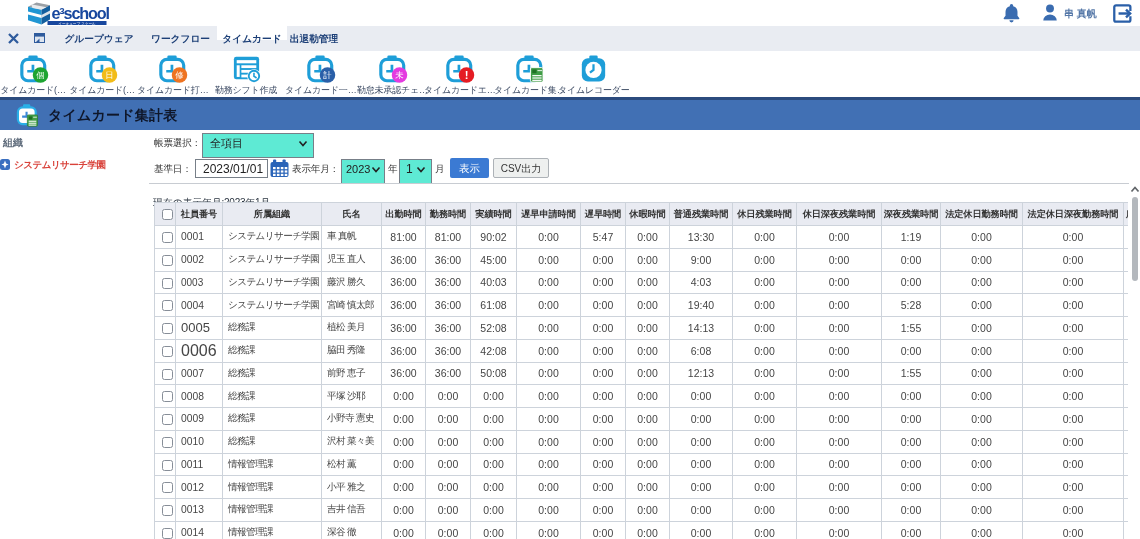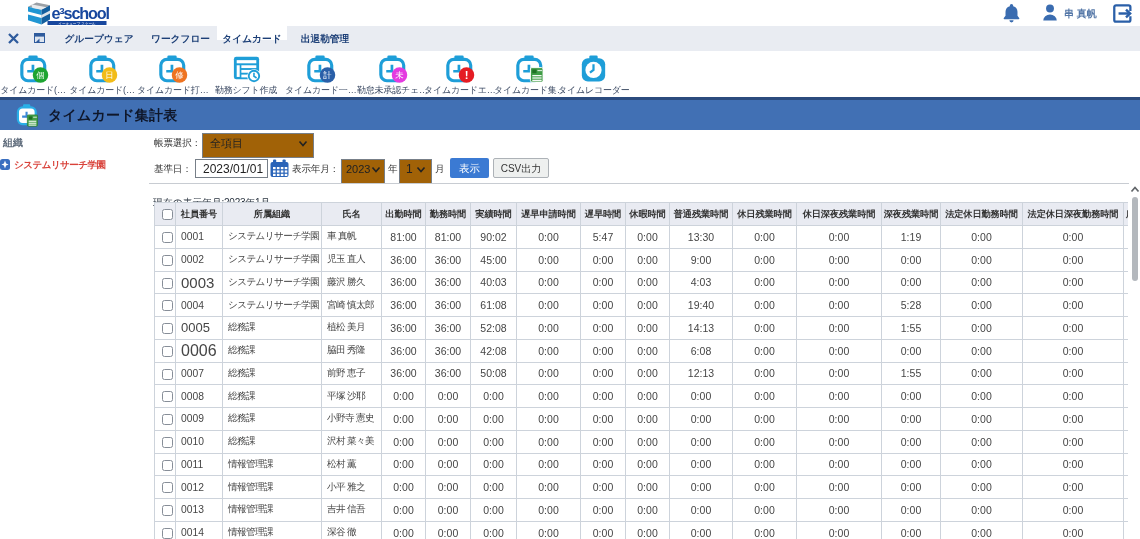--- a/index.html
+++ b/index.html
@@ -15,21 +15,21 @@
 .appico svg{display:block;margin:0 auto}
 .appico .lbl{font-size:9px;color:#3c4a63;margin-top:1px;white-space:nowrap;letter-spacing:-0.2px}
 
 #titlebar{position:absolute;left:0;top:97px;width:1140px;height:33px;background:#4170b4;border-top:3px solid #2b4b7e}
 #titlebar h1{position:absolute;left:48px;top:7px;font-size:14px;color:#0f172a;font-weight:bold;letter-spacing:0.2px}
 
 #org{position:absolute;left:3px;top:136px;font-size:10px;font-weight:bold;color:#5e6b7b}
 #orglink{position:absolute;left:14px;top:159px;font-size:9.5px;font-weight:bold;color:#d9423a;letter-spacing:-0.5px}
 
 .flabel{position:absolute;font-size:9.6px;color:#333;letter-spacing:-0.2px}
-.selbox{position:absolute;height:25px;border:1px solid #777f88;background:#a16207;font-size:12px;line-height:18px;padding-left:7px;color:#222}
+.selbox{position:absolute;height:25px;border:1px solid #777f88;background:#5eead4;font-size:12px;line-height:18px;padding-left:7px;color:#222}
 .selbox .chev{position:absolute;right:5px;top:4px}
 .inputbox{position:absolute;height:19px;border:1px solid #777f88;background:#fff;font-size:12px;line-height:18px;padding-left:7px;color:#222}
 #btnShow{position:absolute;left:450px;top:158px;width:39px;height:20px;background:#3b7ad3;color:#fff;font-size:10.5px;text-align:center;line-height:20px;border-radius:2px}
 #btnCsv{position:absolute;left:493px;top:158px;width:56px;height:20px;background:#eef0ef;color:#333;font-size:10px;text-align:center;line-height:19px;border:1px solid #adb2b7;border-radius:2px}
 
 #divider{position:absolute;left:149px;top:183px;width:980px;height:0;border-top:1px solid #c8ccd2}
 #curym{position:absolute;left:153px;top:196px;font-size:10px;letter-spacing:-0.25px;font-weight:normal;color:#2a3440}
 
 #tblwrap{position:absolute;left:154px;top:202px;width:974px;height:337px;overflow:hidden}
 table{border-collapse:collapse;table-layout:fixed}
@@ -95,21 +95,21 @@
     <path d="M1 1 L10 10 M10 1 L1 10" stroke="#2f5b9d" stroke-width="2.3"></path>
   </svg>
   <svg class="abs" style="left:34px;top:7px" width="11" height="11" viewBox="0 0 11 11">
     <rect x="0.5" y="0.5" width="10" height="9" fill="#dde4ee" stroke="#2f5b9d"></rect>
     <rect x="0" y="0" width="11" height="3.6" fill="#2f5b9d"></rect>
     <path d="M1.5 9.5 L5.5 5.5 L5.5 9.5 Z" fill="#2f5b9d"></path>
   </svg>
   <div class="tab" style="left:64px;width:70px">グループウェア</div>
   <div class="tab" style="left:150px;width:61px">ワークフロー</div>
   <div class="tab" id="tab3" style="left:217px;width:70px">タイムカード</div>
-  <div class="tab" style="left:299px;width:52px">出退勒管理</div>
+  <div class="tab" style="left:288px;width:52px">出退勒管理</div>
 </div>
 
 <div class="appico" style="left:-2px">
   <svg width="31" height="28" viewBox="0 0 33 30">
     <use href="#tcard"></use>
     <circle cx="24" cy="21.5" r="8.3" fill="#1ea431"></circle>
     <text x="24" y="25" font-size="9" fill="#fff" text-anchor="middle" font-family="Liberation Sans,sans-serif">個</text>
   </svg>
   <div class="lbl">タイムカード(…</div>
 </div>
@@ -333,21 +333,21 @@
           <td class="num">9:00</td>
           <td class="num">0:00</td>
           <td class="num">0:00</td>
           <td class="num">0:00</td>
           <td class="num">0:00</td>
           <td class="num">0:00</td>
           <td class="num"></td>
         </tr>
         <tr>
           <td style="text-align:center"><span class="cb"></span></td>
-          <td class="txt" style="font-size:15px;letter-spacing:0">0003</td>
+          <td class="txt" style="font-size:10px;letter-spacing:0">0003</td>
           <td class="txt">システムリサーチ学園</td>
           <td class="txt">藤沢 勝久</td>
           <td class="num">36:00</td>
           <td class="num">36:00</td>
           <td class="num">40:03</td>
           <td class="num">0:00</td>
           <td class="num">0:00</td>
           <td class="num">0:00</td>
           <td class="num">4:03</td>
           <td class="num">0:00</td>

